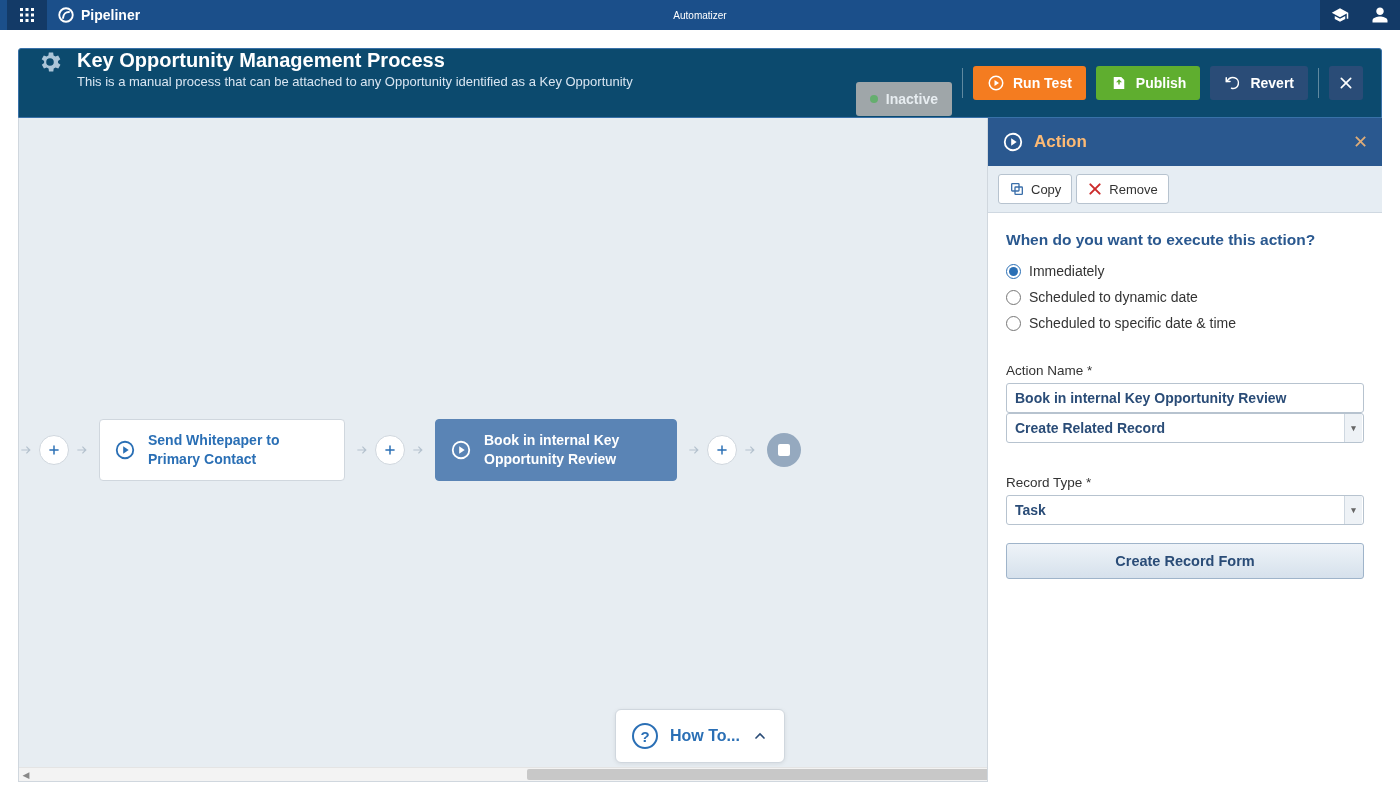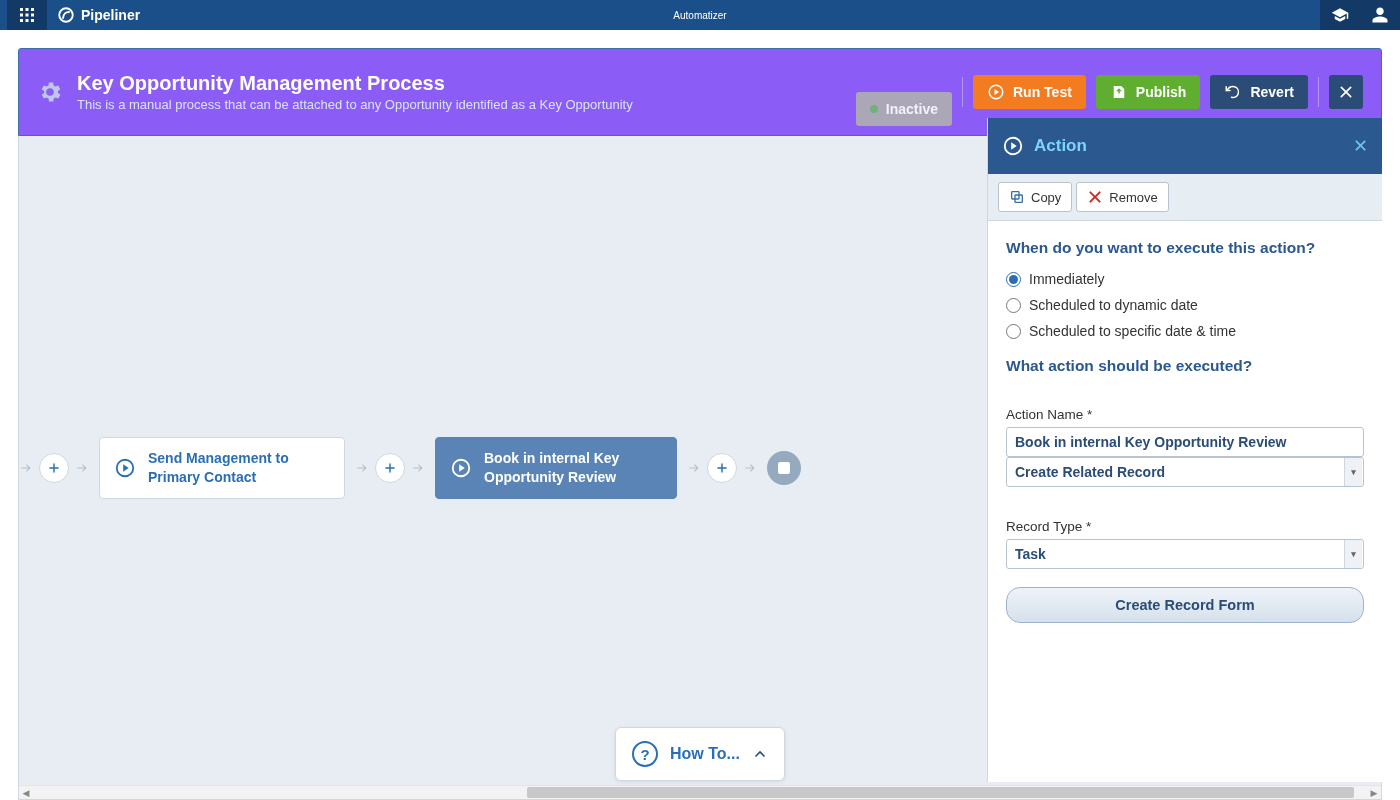--- a/index.html
+++ b/index.html
@@ -14,21 +14,21 @@
   .topbar-center { position:absolute; left:50%; transform:translateX(-50%); font-size:10px; }
   .topbar-right { margin-left:auto; display:flex; height:30px; }
   .topbar-right .tb-btn { width:40px; display:flex; align-items:center; justify-content:center; cursor:pointer; background:#133a67;}
   .topbar-right svg { fill:#fff; }
 
   
   .app-body { position:absolute; top:30px; left:0; right:0; bottom:0; background:#fff; padding:18px; }
   .workspace { position:relative; width:100%; height:100%; }
 
   
-  .editor-header { height:88px; background:#8b5cf6; border-radius:3px 3px 0 0; display:flex; align-items:center; padding:0 18px; gap:14px; color:#fff; border:1px solid #3971a8;}
+  .editor-header { height:70px; background:#0c4a6e; border-radius:3px 3px 0 0; display:flex; align-items:flex-start; padding:0 18px; gap:14px; color:#fff; border:1px solid #3971a8;}
   .editor-header .gear { opacity:0.85; }
   .editor-title-block { flex: 0 0 auto; }
   .editor-title { font-size:20px; font-weight:700; }
   .editor-sub { font-size:13px; color:#d9e6f2; margin-top:2px; }
   .editor-header-spacer { flex:1; }
   .hdr-actions { display:flex; align-items:center; gap:10px; }
   .btn { height:34px; border-radius:3px; display:inline-flex; align-items:center; gap:8px; padding:0 14px; font-size:14px; font-weight:600; cursor:pointer; border:none; color:#fff; }
   .btn.inactive { background:#b0b0b0; color:#fff; cursor:default; opacity:0.9;margin-top:33px;}
   .btn.inactive .dot{ width:8px;height:8px;border-radius:50%;background:#6fb96f;}
   .btn.orange { background:#f47c20; }
@@ -60,37 +60,37 @@
   .howto .q { width:26px;height:26px;border:2px solid #2a6fb5;border-radius:50%;display:flex;align-items:center;justify-content:center;font-size:15px;}
   
   
   .hscroll { position:absolute; left:0; right:0; bottom:0; height:14px; background:#f3f3f3; border-top:1px solid #e4e4e4; display:flex; align-items:center;}
   .hscroll .harrow { width:14px; text-align:center; font-size:9px; color:#888; cursor:pointer;}
   .hscroll .htrack { flex:1; position:relative; height:14px;}
   .hscroll .hthumb { position:absolute; top:1px; height:11px; background:#c8c8c8; border-radius:2px;}
 
   
   .side-panel { position:absolute; top:70px; right:0; bottom:0; width:395px; background:#fff; border-left:1px solid #d0d7de; display:flex; flex-direction:column; z-index:10;}
-  .panel-header { height:56px; background:#2a588f; color:#7dd3fc; display:flex; align-items:center; padding:7px 14px; gap:10px; font-size:17px; font-weight:600;}
+  .panel-header { height:48px; background:#2a588f; color:#fdba74; display:flex; align-items:center; padding:7px 14px; gap:10px; font-size:17px; font-weight:600;}
   .panel-header .close-x { margin-left:auto; cursor:pointer; opacity:0.85; font-size:18px; font-weight:400;}
   .panel-toolbar { background:#e6edf3; border-bottom:1px solid #cfd8e1; padding:8px 10px; display:flex; gap:4px;}
   .tool-btn { background:#fff; border:1px solid #b7c3cf; border-radius:3px; height:30px; display:inline-flex; align-items:center; gap:6px; padding:0 10px; font-size:13px; color:#333; cursor:pointer;}
   .tool-btn.copy svg { color:#3b6faa;}
   .tool-btn.remove svg { color:#cc2b2b;}
   
   .panel-body { padding:18px 18px 12px 18px; overflow:auto; }
   .q-heading { color:#2a588f; font-weight:700; font-size:15.5px; margin-bottom:14px;}
   .radio-row { display:flex; align-items:center; gap:8px; margin-bottom:10px; font-size:14px; color:#333;}
   .radio-row input { accent-color:#2a6fb5; width:15px;height:15px;}
   .q-heading.mt { margin-top:18px; }
   .field-label { font-size:13.5px; color:#333; margin-top:32px; margin-bottom:5px;}
   .text-input, .select-wrap { width:100%; height:30px; border:1px solid #b7c3cf; border-radius:3px; font-size:14px; font-weight:700; color:#2a4c77; padding:0 8px; background:#fff;}
   .select-wrap { display:flex; align-items:center; justify-content:space-between; cursor:pointer; font-weight:700;}
   .select-wrap .caret-box { width:18px; height:28px; margin-right:-7px; border-left:1px solid #cfd8e1; background:#eef2f6; display:flex; align-items:center; justify-content:center; font-size:9px; color:#666;}
-  .big-btn { margin-top:18px; width:100%; height:36px; border:1px solid #9fb4ca; border-radius:14px; background:linear-gradient(#eef3f8,#d6e1ec); color:#2a4c77; font-weight:700; font-size:14.5px; cursor:pointer;}
+  .big-btn { margin-top:18px; width:100%; height:36px; border:1px solid #9fb4ca; border-radius:3px; background:linear-gradient(#eef3f8,#d6e1ec); color:#2a4c77; font-weight:700; font-size:14.5px; cursor:pointer;}
 
   svg { display:block; }
 </style>
 </head>
 <body>
 
 <div class="topbar">
   <div class="apps-grid">
     <svg width="16" height="16" viewBox="0 0 16 16">
         <rect x="1" y="1" width="3" height="3"></rect>
@@ -199,21 +199,21 @@
               </span>
           </div>
 
           <div class="flow-node" style="width:246px;">
             <span class="node-icon">
               <svg width="22" height="22" viewBox="0 0 24 24" fill="none" stroke="#2a6fb5" stroke-width="2">
                   <circle cx="12" cy="12" r="9"></circle>
                   <path d="M10 8l6 4-6 4V8z" fill="#2a6fb5" stroke="none"></path>
                 </svg>
             </span>
-            <span class="node-label">Send Management to Primary Contact</span>
+            <span class="node-label">Send Whitepaper to Primary Contact</span>
           </div>
           <div class="flow-sep">
             <span class="arrow">
                 <svg width="14" height="14" viewBox="0 0 24 24" fill="#b5c2ce">
                   <path d="M4 11h12l-4-4 1.4-1.4L20 12l-6.6 6.4L12 17l4-4H4z"></path>
                 </svg>
               </span>
             <div class="circle-btn">
               <svg width="14" height="14" viewBox="0 0 24 24" stroke="#2a6fb5" stroke-width="2.5" stroke-linecap="round">
                   <path d="M12 5v14M5 12h14"></path>
@@ -307,21 +307,20 @@
         </label>
         <label class="radio-row">
           <input type="radio" name="when" style="">
           <span>Scheduled to dynamic date</span>
         </label>
         <label class="radio-row">
           <input type="radio" name="when" style="">
           <span>Scheduled to specific date &amp; time</span>
         </label>
 
-        <div class="q-heading mt">What action should be executed?</div>
 
         <div class="field-label">Action Name *</div>
         <input class="text-input" value="Book in internal Key Opportunity Review" style="">
 
         <div class="select-wrap">
           <span>Create Related Record</span>
           <span class="caret-box">▾</span>
         </div>
 
         <div class="field-label">Record Type *</div>

